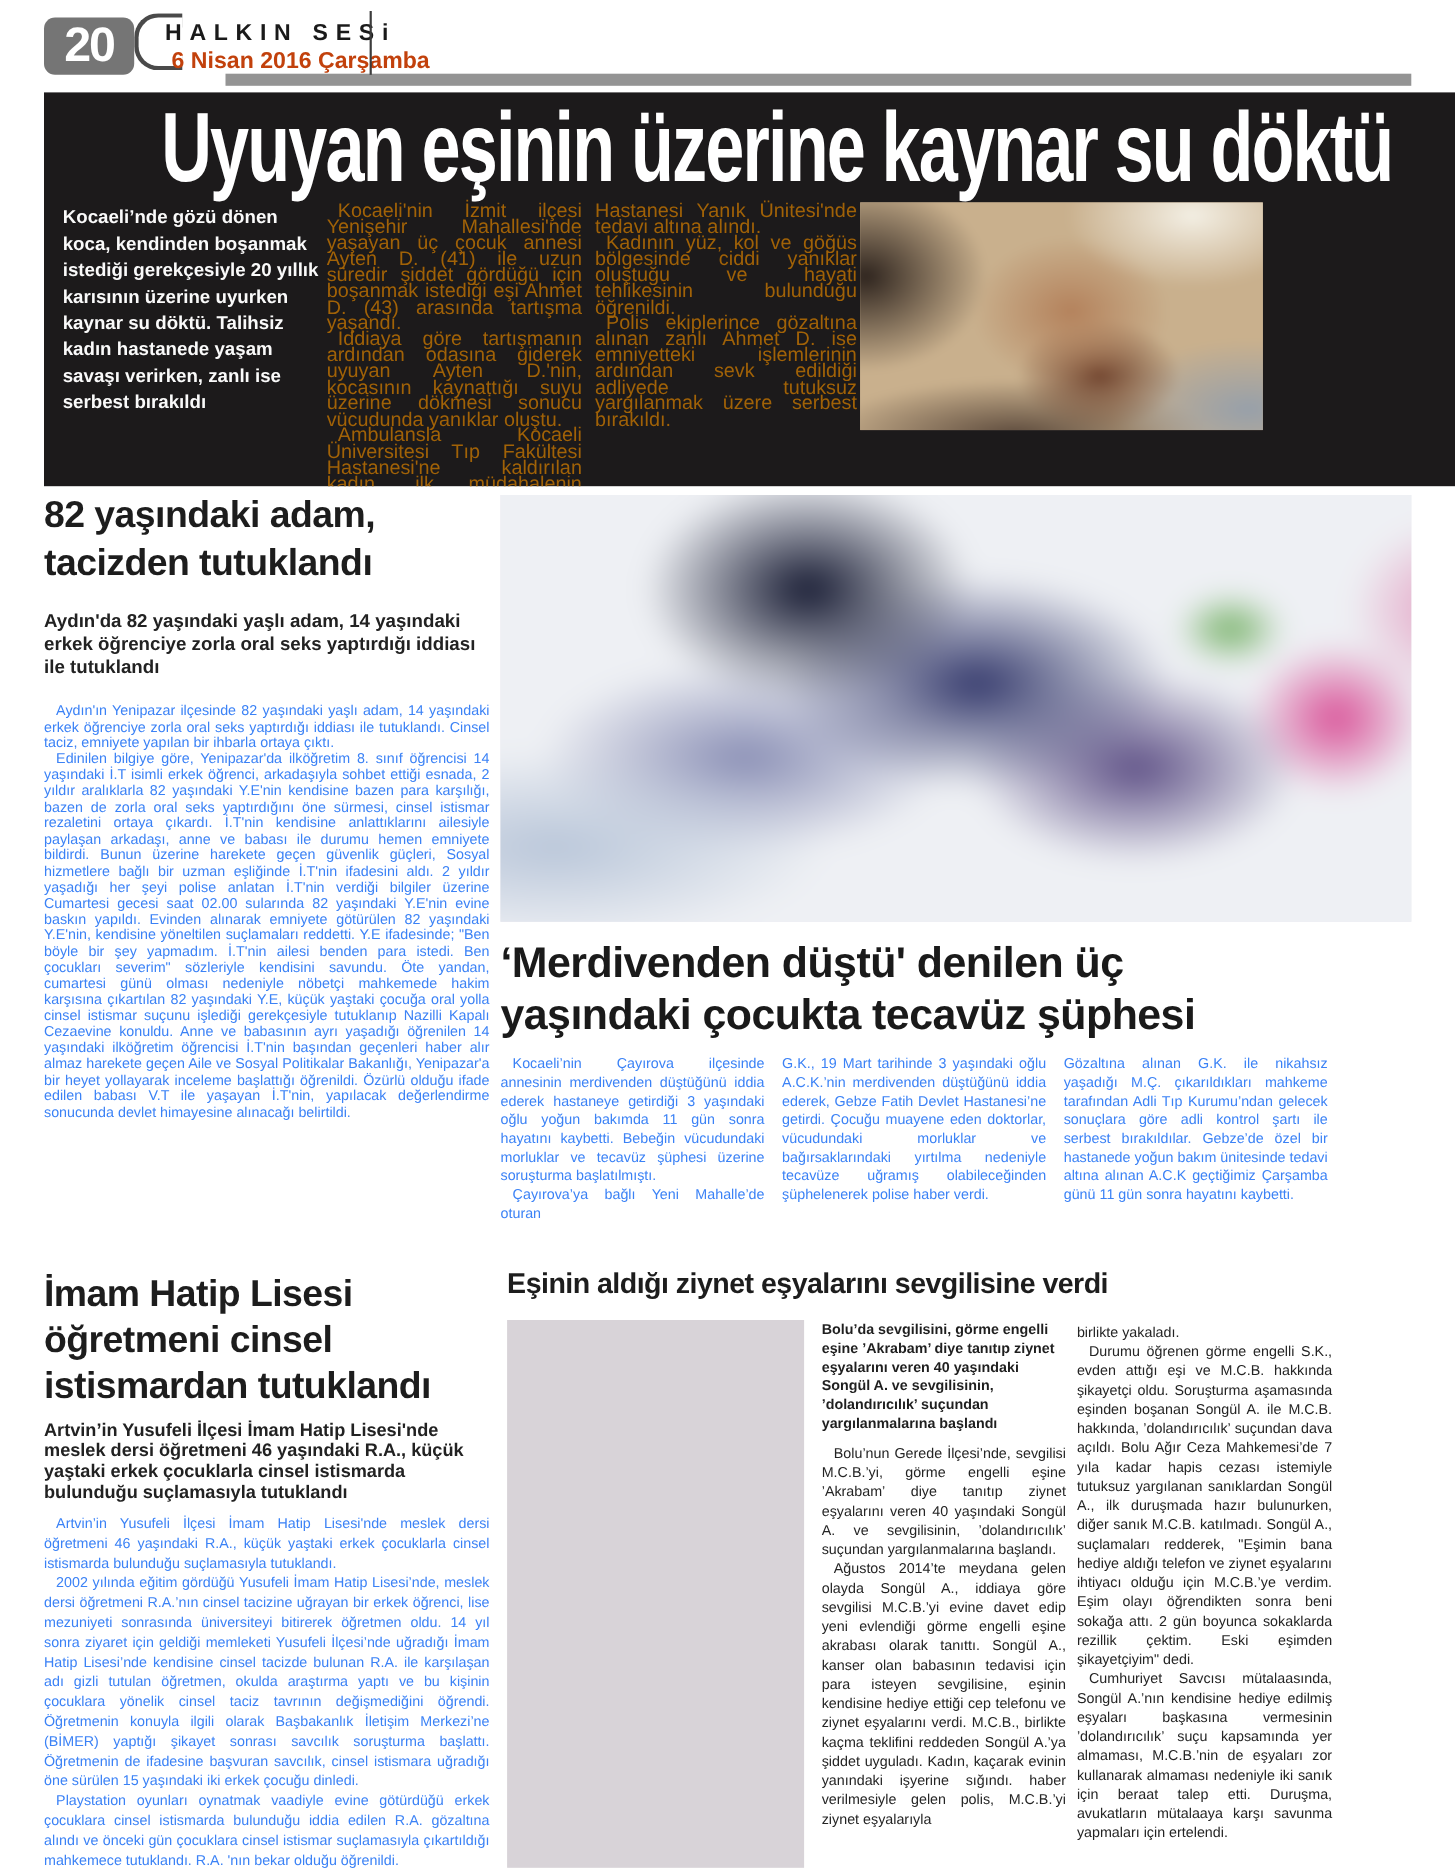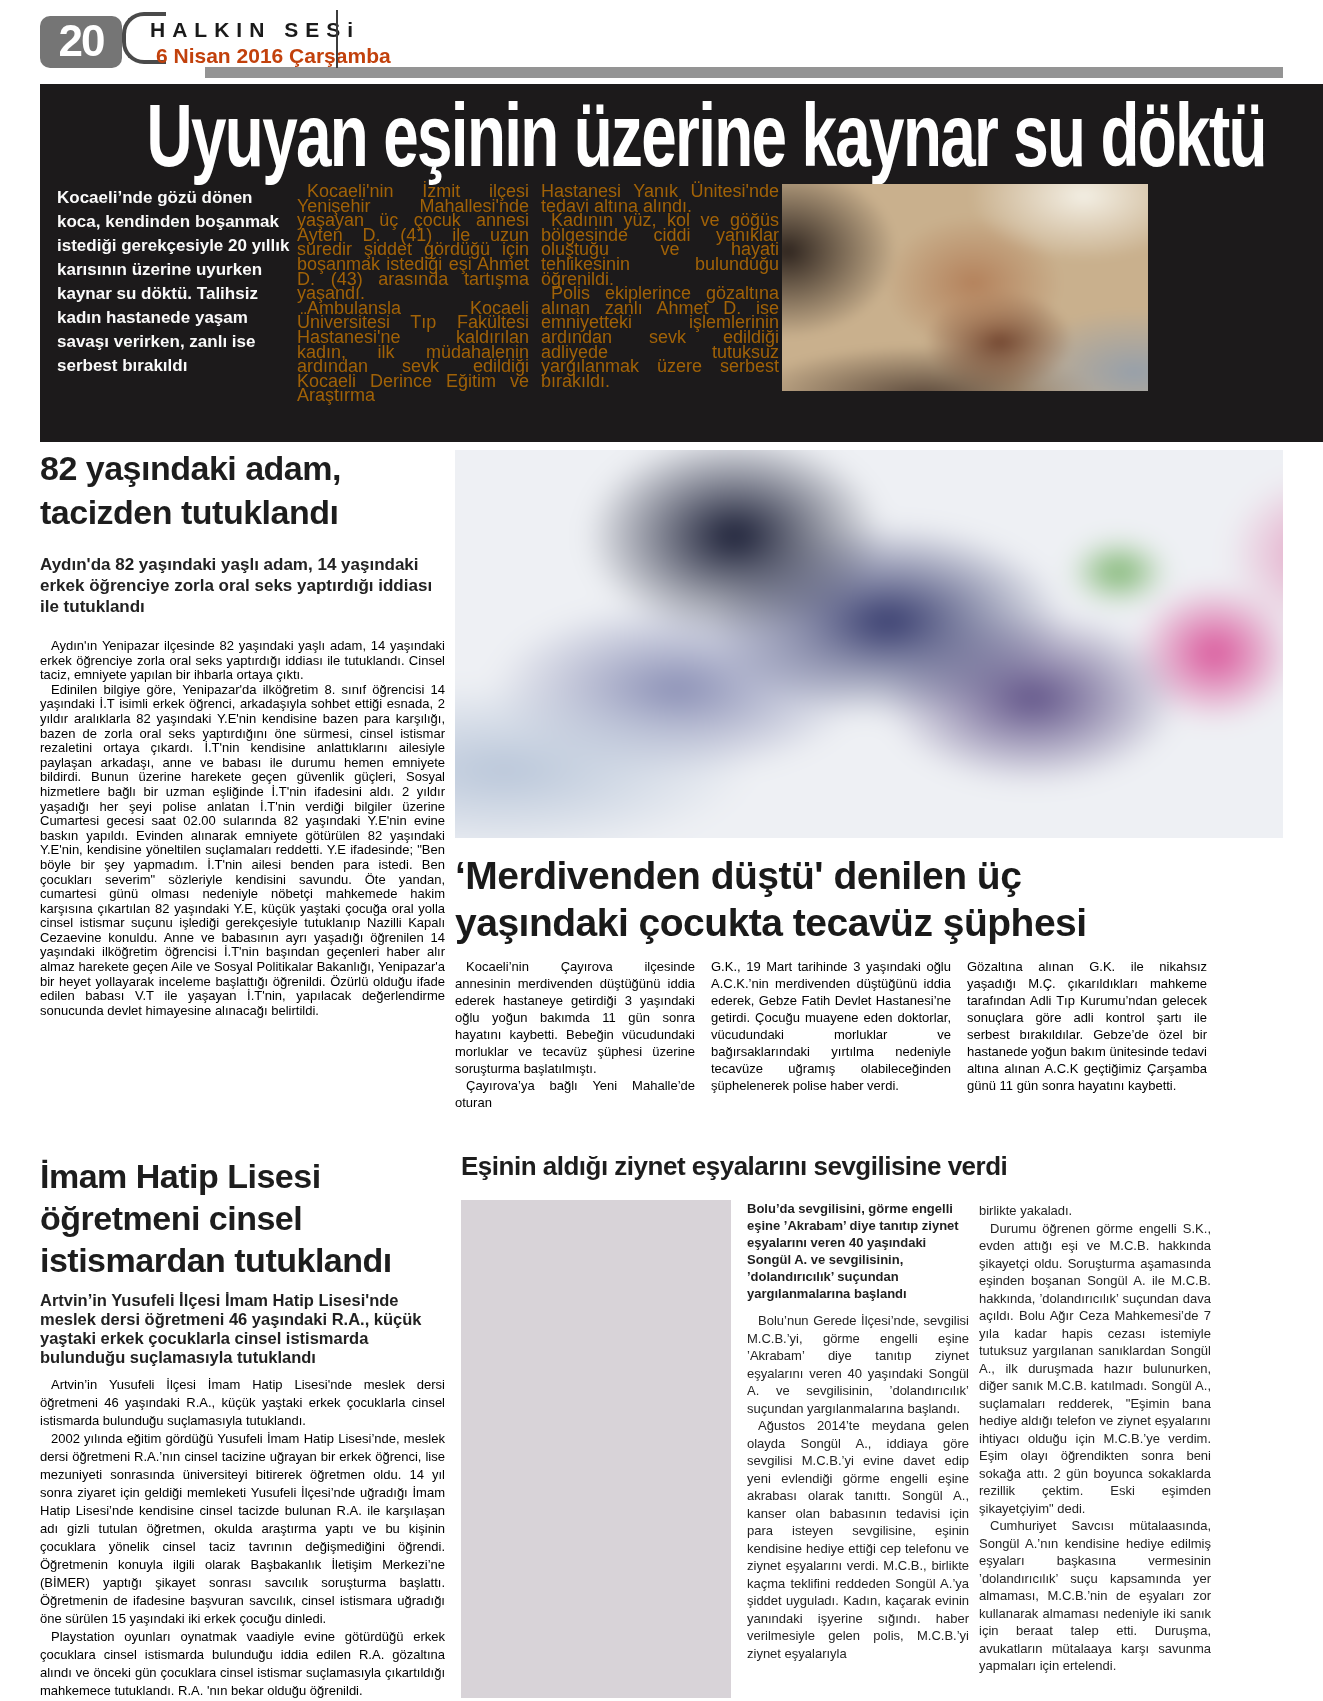--- a/index.html
+++ b/index.html
@@ -55,21 +55,21 @@
       radial-gradient(ellipse 25% 30% at 58% 72%, #6f432e 0%, rgba(111,67,46,0) 70%),
       radial-gradient(ellipse 45% 40% at 90% 85%, #97a0aa 0%, rgba(151,160,170,0) 65%),
       radial-gradient(ellipse 60% 30% at 40% 95%, #5c4a3c 0%, rgba(92,74,60,0) 70%),
       #c9b08d;
     filter:blur(4px);
   }
 
   
   .headline { font-weight:700; color:#1d1d1d; letter-spacing:-0.5px; }
   .subhead  { font-weight:700; color:#222; }
-  .bodytext { font-size:13px; text-align:justify; color:#000000; }
+  .bodytext { font-size:13px; text-align:justify; color:#3b82f6; }
   .bodytext p { text-indent:11px; }
   .bodytext p.noindent { text-indent:0; }
 
   
   .art82 { position:absolute; left:40px; top:446px; width:405px; }
   .art82 .headline { font-size:34px; line-height:44px; }
   .art82 .subhead  { margin-top:20px; font-size:17px; line-height:21px; }
   .art82 .bodytext { margin-top:22px; line-height:14.6px; }
 
   
@@ -137,20 +137,21 @@
   </div>
   <div class="hdr-vline"></div>
 
   <div class="banner">
     <div class="banner-headline">
       <span>Uyuyan eşinin üzerine kaynar su döktü</span>
     </div>
     <div class="banner-lede">Kocaeli’nde gözü dönen koca, kendinden boşanmak istediği gerekçesiyle 20 yıllık karısının üzerine uyurken kaynar su döktü. Talihsiz kadın hastanede yaşam savaşı verirken, zanlı ise serbest bırakıldı</div>
     <div class="banner-col c1">
       <p>Kocaeli'nin İzmit ilçesi Yenişehir Mahallesi'nde yaşayan üç çocuk annesi Ayten D. (41) ile uzun süredir şiddet gördüğü için boşanmak istediği eşi Ahmet D. (43) arasında tartışma yaşandı.</p>
+      <p>İddiaya göre tartışmanın ardından odasına giderek uyuyan Ayten D.'nin, kocasının kaynattığı suyu üzerine dökmesi sonucu vücudunda yanıklar oluştu.</p>
       <p>Ambulansla Kocaeli Üniversitesi Tıp Fakültesi Hastanesi'ne kaldırılan kadın, ilk müdahalenin ardından sevk edildiği Kocaeli Derince Eğitim ve Araştırma</p>
     </div>
     <div class="banner-col c2">
       <p class="noindent">Hastanesi Yanık Ünitesi'nde tedavi altına alındı.</p>
       <p>Kadının yüz, kol ve göğüs bölgesinde ciddi yanıklar oluştuğu ve hayati tehlikesinin bulunduğu öğrenildi.</p>
       <p>Polis ekiplerince gözaltına alınan zanlı Ahmet D. ise emniyetteki işlemlerinin ardından sevk edildiği adliyede tutuksuz yargılanmak üzere serbest bırakıldı.</p>
     </div>
     <div class="photo photo-hospital" title="hastanede yanık tedavisi gören kadın">
         <div></div>
       </div>

